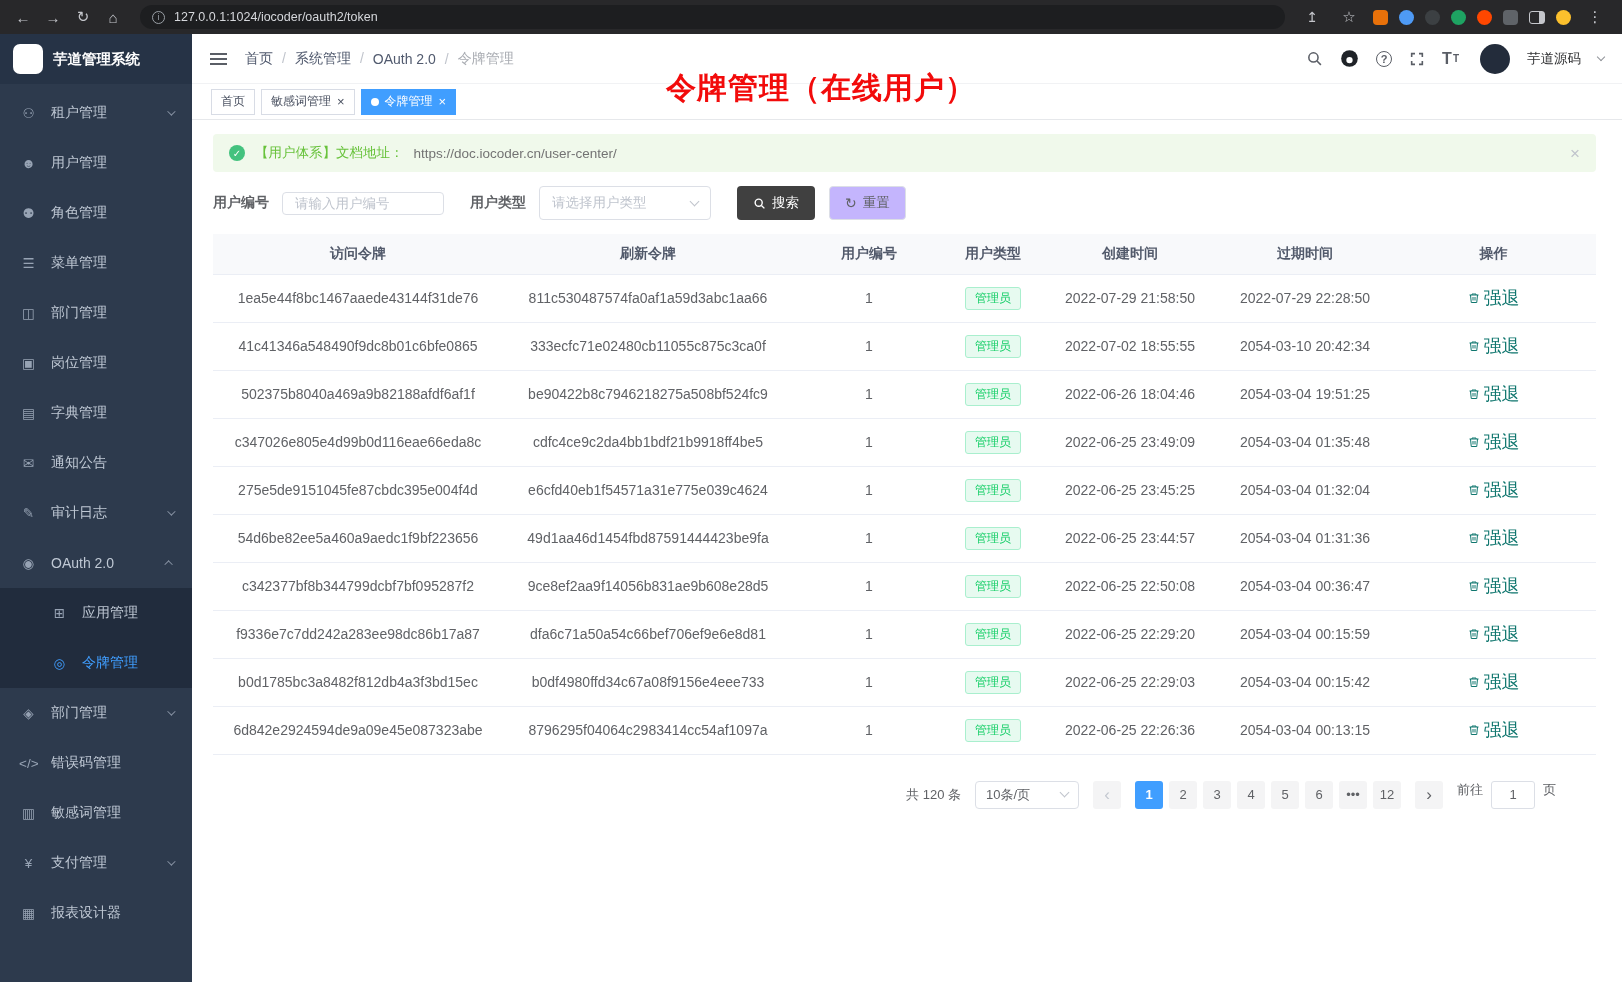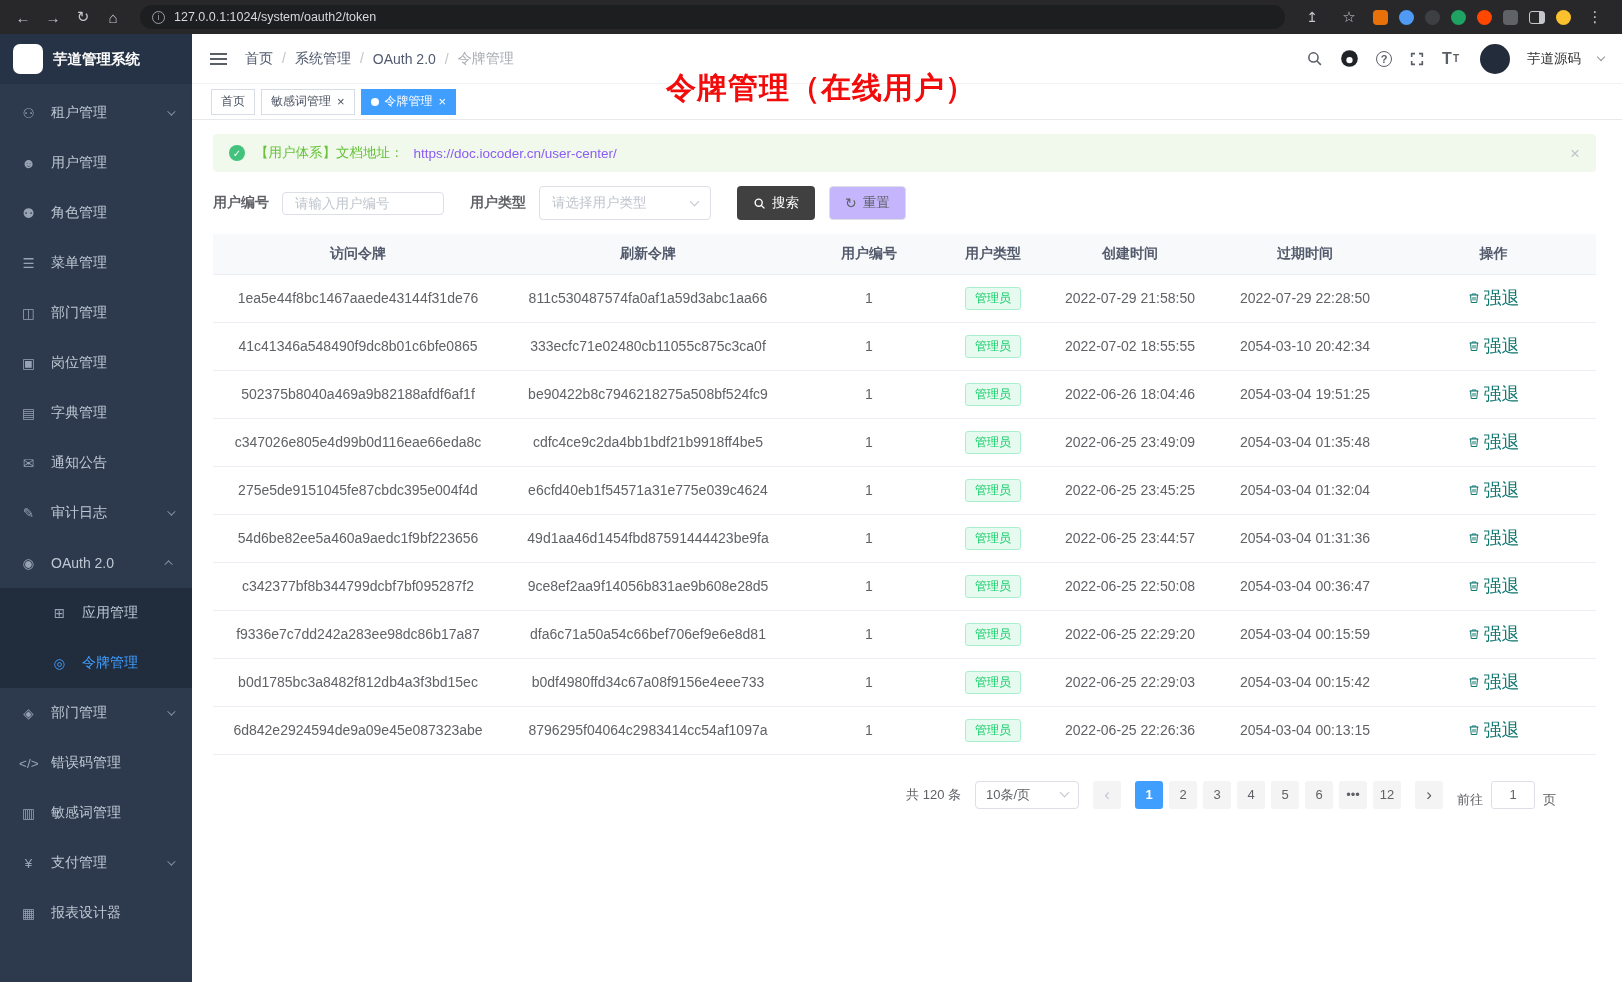--- a/index.html
+++ b/index.html
@@ -77,21 +77,21 @@
 .tab-close{display:none;font-size:13px;line-height:1}
 .tab-close::before{content:"×"}
 .tab.closable .tab-close{display:inline}
 
 
 .content{flex:1;padding:14px 26px 0 21px;background:#fff;overflow:hidden}
 .alert{height:38px;background:#f0f9eb;border-radius:4px;display:flex;align-items:center;padding:0 16px;gap:10px;font-size:13.5px}
 .check-circle{width:16px;height:16px;border-radius:50%;background:#43c27e;color:#fff;display:flex;align-items:center;justify-content:center;font-size:10px;flex-shrink:0}
 .check-circle::before{content:"✓"}
 .alert-text{color:#67c23a}
-.alert-link{color:#8b5cf6;cursor:pointer}
+.alert-link{color:#737373;cursor:pointer}
 .alert-close{margin-left:auto;color:#c0c4cc;font-size:17px;cursor:pointer;line-height:1}
 .alert-close::before{content:"×"}
 
 
 .filter{display:flex;align-items:center;margin-top:14px;font-size:14px}
 .f-group{display:flex;align-items:center;gap:13px;margin-right:26px}
 .f-label{font-weight:700;color:#606266;white-space:nowrap}
 .f-input{width:162px;height:23px;border:1px solid #dcdfe6;border-radius:4px;padding:0 12px;font-size:13.5px;color:#606266;outline:none;font-family:inherit}
 .f-input::placeholder{color:#bfc4cd}
 .f-select{width:172px;height:34px;border:1px solid #dcdfe6;border-radius:4px;display:flex;align-items:center;justify-content:space-between;padding:0 12px;color:#bfc4cd;font-size:13.5px;cursor:pointer}
@@ -110,37 +110,37 @@
 
 
 .pager{display:flex;align-items:center;justify-content:flex-end;gap:14px;margin-top:26px;padding-right:40px;font-size:13px;color:#606266}
 .psize{width:104px;height:28px;border:1px solid #dcdfe6;border-radius:4px;display:flex;align-items:center;justify-content:space-between;padding:0 10px;color:#606266;cursor:pointer}
 .pages{display:flex;gap:6px}
 .pbtn{min-width:28px;height:28px;background:#f4f4f5;border-radius:3px;display:inline-flex;align-items:center;justify-content:center;color:#606266;font-size:13px;cursor:pointer;padding:0 5px}
 .pbtn.active{background:#409eff;color:#fff;font-weight:700}
 [data-name="prev-page-button"]{color:#c3c8d0}
 [data-name="prev-page-button"]::before{content:"‹";font-size:17px}
 [data-name="next-page-button"]::before{content:"›";font-size:17px}
-.goto{display:flex;align-items:flex-end;gap:8px}
+.goto{display:flex;align-items:flex-start;gap:8px}
 .goto-input{width:44px;height:28px;border:1px solid #dcdfe6;border-radius:3px;text-align:center;font-size:13px;color:#606266;outline:none;font-family:inherit}
 
 
 .annotation{position:absolute;left:666px;top:68px;font-size:30px;font-weight:700;color:#f20b0b;z-index:99;letter-spacing:1px;white-space:nowrap;pointer-events:none}
 </style>
 </head>
 <body>
 
 <div class="browser-bar" data-name="browser-toolbar">
   <span class="bicon" data-name="back-icon"></span>
   <span class="bicon" data-name="forward-icon"></span>
   <span class="bicon" data-name="reload-icon"></span>
   <span class="bicon" data-name="home-icon"></span>
   <div class="url-pill" data-name="address-bar">
     <span class="info-icon" data-name="site-info-icon"></span>
-    <span data-name="url-text">127.0.0.1:1024/system/oauth2/token</span>
+    <span data-name="url-text">127.0.0.1:1024/iocoder/oauth2/token</span>
   </div>
   <div class="browser-right" data-name="browser-actions">
     <span class="bicon" data-name="share-icon"></span>
     <span class="bicon" data-name="bookmark-star-icon"></span>
     <span class="ext-dot ext-square" style="background:#e8710a" data-name="extension-icon-badged">
         <span class="ext-badge" data-name="extension-badge"></span>
       </span>
     <span class="ext-dot" style="background:#4e9af5" data-name="extension-icon-blue"></span>
     <span class="ext-dot" style="background:#3c4043" data-name="extension-icon-dark"></span>
     <span class="ext-dot" style="background:#1ea362" data-name="extension-icon-green"></span>

